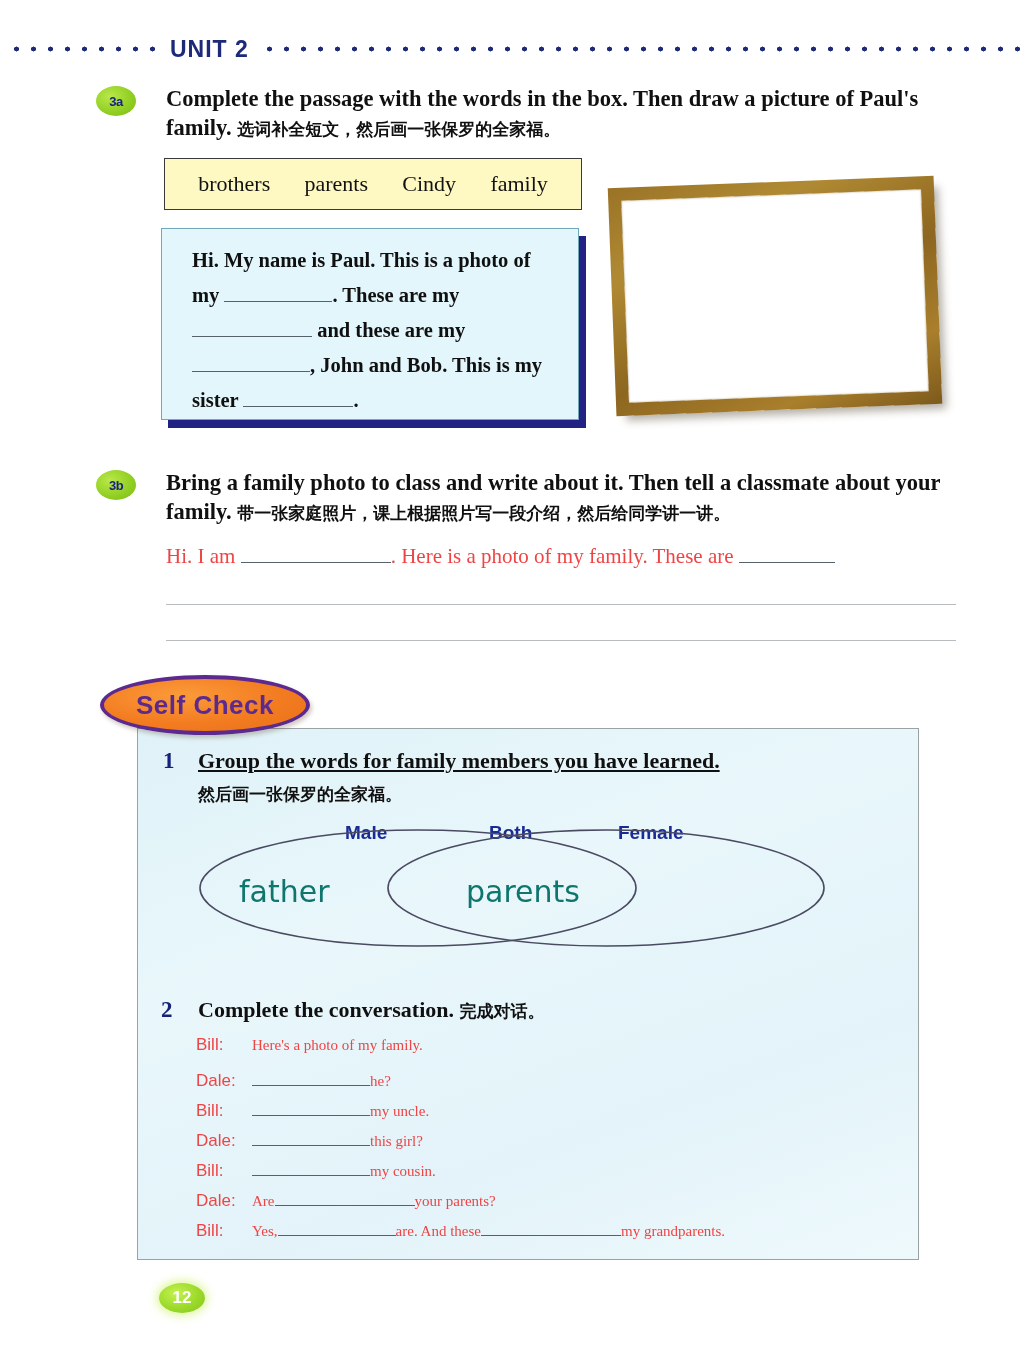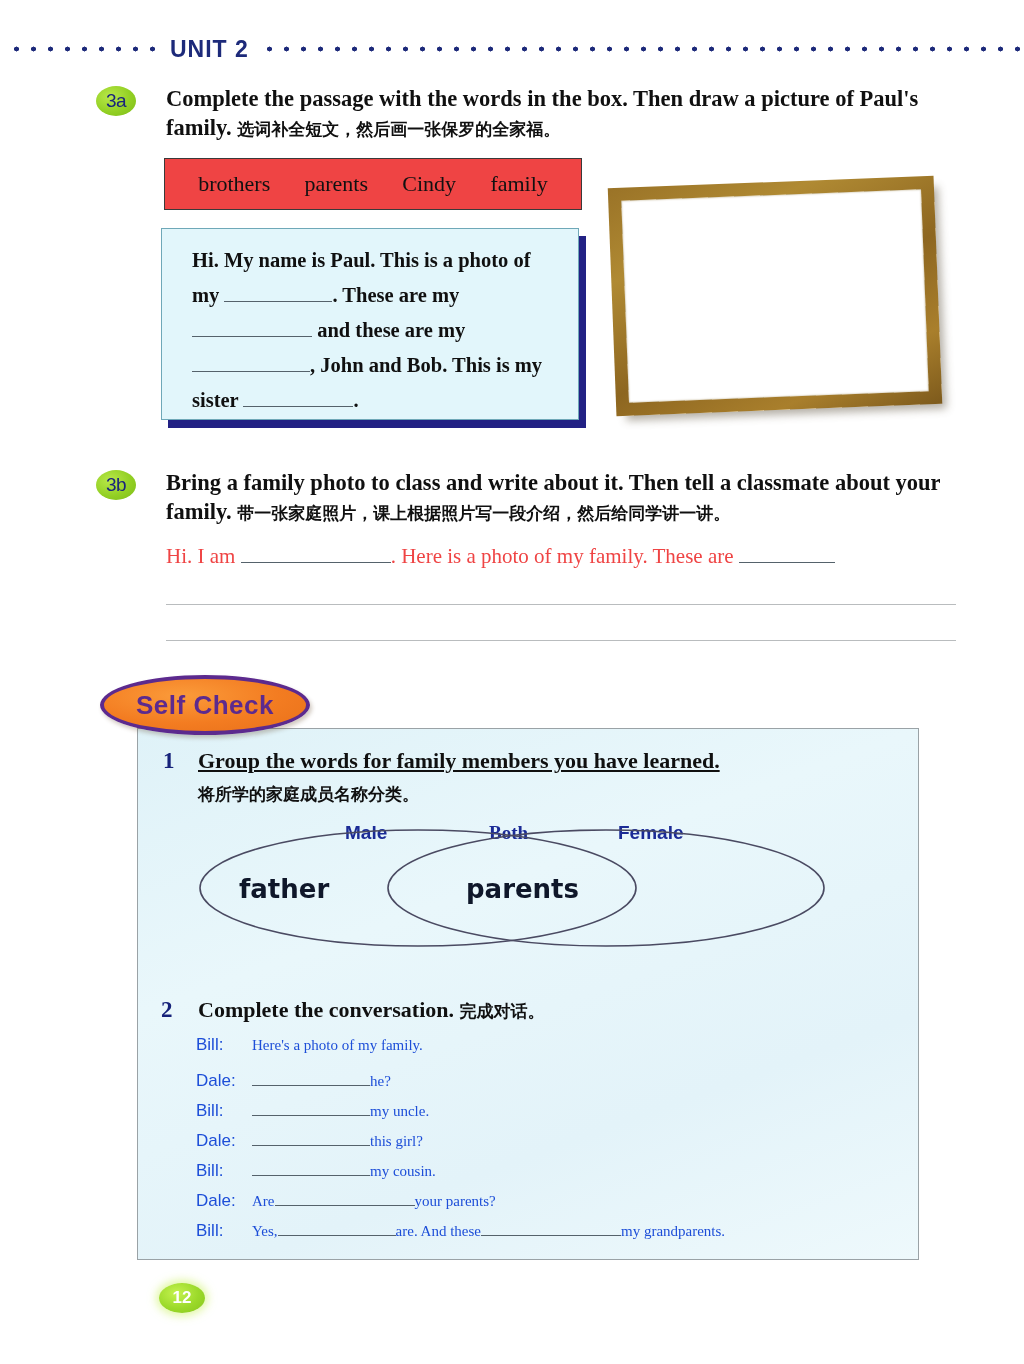--- a/index.html
+++ b/index.html
@@ -31,21 +31,21 @@
     color:#1d2a7a;padding:0 12px;white-space:nowrap;
   }
 
   
   .task-badge{
     position:absolute;
     width:40px;height:30px;border-radius:50%;
     background:radial-gradient(ellipse at 35% 35%, #b9e84a 0%, #93d024 55%, #7cbb17 100%);
     color:#19247c;
     font-family:"Liberation Sans", sans-serif;
-    font-weight:normal;font-size:19px;
+    font-weight:bold;font-size:13px;
     display:flex;align-items:center;justify-content:center;
     letter-spacing:-0.5px;
   }
   #badge-3a{left:96px;top:86px;}
   #badge-3b{left:96px;top:470px;}
 
   .task-heading{
     position:absolute;
     font-family:"Liberation Serif", serif;
     font-weight:bold;font-size:22.5px;line-height:29px;
@@ -54,21 +54,21 @@
   #heading-3a{left:166px;top:84px;width:800px;}
   #heading-3b{left:166px;top:468px;width:810px;}
   .cn{
     font-size:17px;font-weight:bold;
     font-family:"Liberation Serif", serif;
   }
 
   
   #word-box{
     position:absolute;left:164px;top:158px;width:418px;height:52px;
-    border:1.6px solid #3a3a3a;background:#ef4444;
+    border:1.6px solid #3a3a3a;background:#fef9c3;
     display:flex;align-items:center;justify-content:space-around;
     padding:0 16px;box-sizing:border-box;
   }
   #word-box span{font-size:22px;font-family:"Liberation Serif", serif;}
 
   
   #passage-shadow{
     position:absolute;left:168px;top:236px;width:418px;height:192px;
     background:#222184;
   }
@@ -160,33 +160,33 @@
   #sc-cn-1{position:absolute;left:198px;top:783px;font-size:17px;font-weight:bold;color:#101010;}
   #sc-head-2{left:198px;top:997px;}
 
   
   #venn{position:absolute;left:196px;top:818px;width:630px;height:140px;}
   .venn-label{
     position:absolute;
     font-family:"Liberation Sans", sans-serif;font-weight:bold;font-size:19px;color:#1b2b96;
   }
   #lab-male{left:345px;top:822px;}
-  #lab-both{left:489px;top:822px;font-family:Liberation Serif, serif;}
+  #lab-both{left:489px;top:822px;}
   #lab-female{left:618px;top:822px;}
   .venn-word{
     position:absolute;
-    font-family:"DejaVu Sans", sans-serif;font-size:26px;color:#0f172a;font-weight:bold;
+    font-family:"DejaVu Sans", sans-serif;font-size:30px;color:#0f766e;
   }
   #word-father{left:239px;top:874px;}
   #word-parents{left:466px;top:874px;}
 
   
   #convo{
     position:absolute;left:196px;top:1035px;width:700px;
-    font-family:"Liberation Serif", serif;font-size:20px;color:#1d4ed8;
+    font-family:"Liberation Serif", serif;font-size:20px;color:#ef4444;
   }
   .cv-row{display:flex;align-items:baseline;height:30px;white-space:nowrap;}
   .cv-spk{
     width:56px;flex:0 0 56px;
     font-family:"Liberation Sans", sans-serif;font-size:17px;font-weight:normal;
   }
   .cv-body{font-size:15px;}
   .b-c1{width:118px;}
   .b-c2{width:118px;}
   .b-c3{width:118px;}
@@ -263,21 +263,21 @@
 <div class="rule" id="rule-2"></div>
 
 <div id="self-check-badge">
   <span>Self Check</span>
 </div>
 
 <div id="self-check-panel"></div>
 
 <div class="sc-num" id="sc-num-1">1</div>
 <div class="sc-heading" id="sc-head-1">Group the words for family members you have learned.</div>
-<div id="sc-cn-1">将所学的家庭成员名称分类。</div>
+<div id="sc-cn-1">然后画一张保罗的全家福。</div>
 
 <div class="venn-label" id="lab-male">Male</div>
 <div class="venn-label" id="lab-both">Both</div>
 <div class="venn-label" id="lab-female">Female</div>
 
 <svg id="venn" viewBox="0 0 630 140">
   <ellipse cx="222" cy="70" rx="218" ry="58" fill="none" stroke="#4a4a62" stroke-width="1.6"></ellipse>
   <ellipse cx="410" cy="70" rx="218" ry="58" fill="none" stroke="#4a4a62" stroke-width="1.6"></ellipse>
 </svg>
 <div class="venn-word" id="word-father">father</div>

